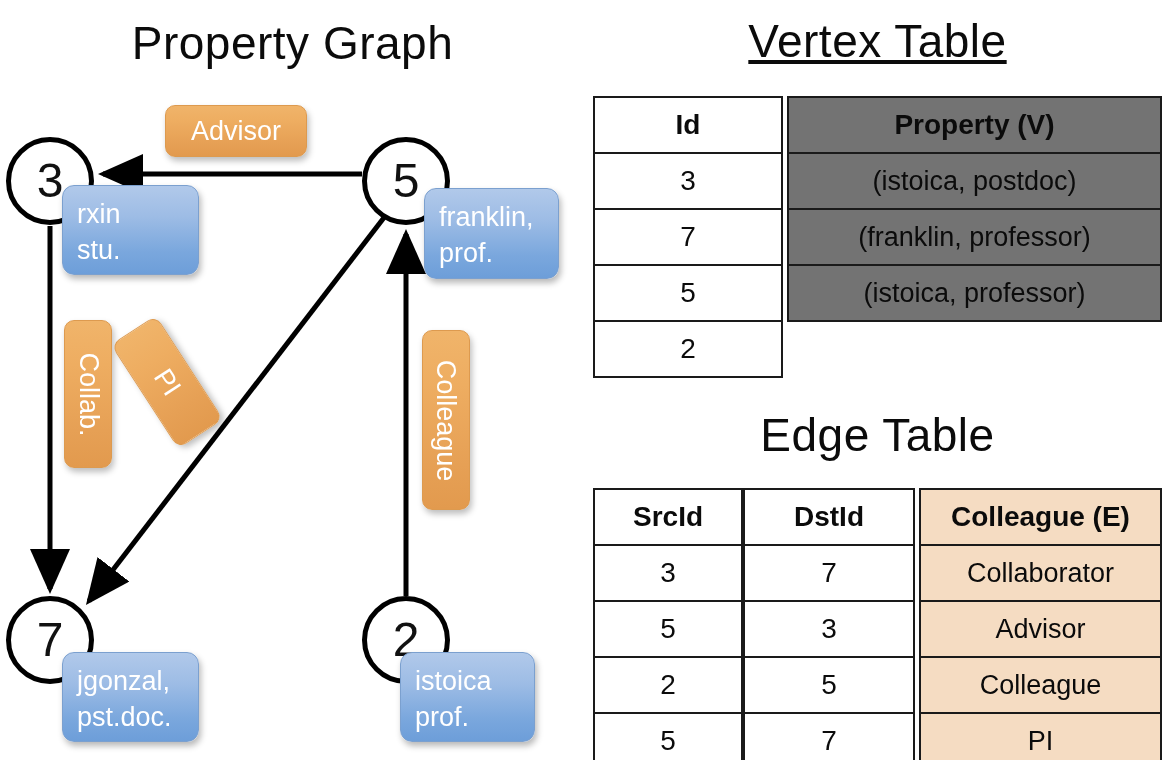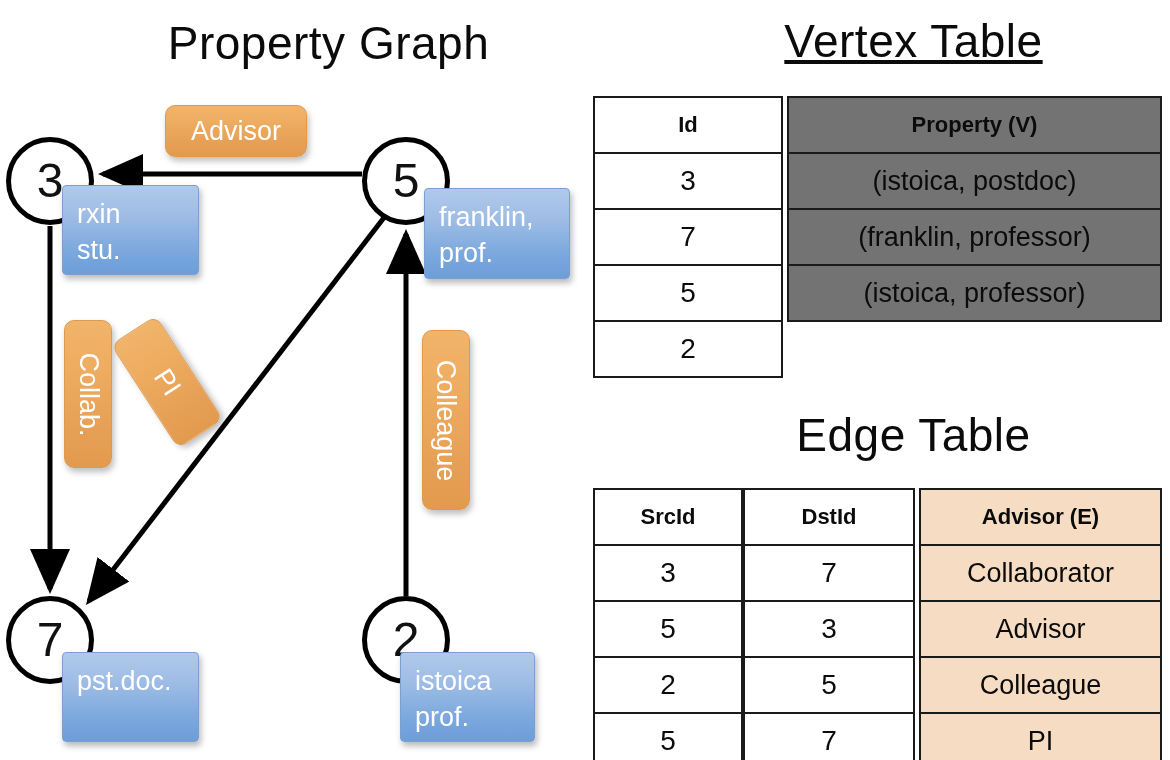--- a/index.html
+++ b/index.html
@@ -32,21 +32,20 @@
   .panel-title {
     position: absolute;
     width: 100%;
     text-align: center;
     font-family: "Liberation Sans", sans-serif;
     font-weight: 300;
     font-size: 46px;
     letter-spacing: 0.5px;
     color: #0b0b0b;
     white-space: nowrap;
-    padding-left: 36px;
   }
   #property-graph-title { top: 16px; left: 0; }
   #vertex-table-title  { top: 14px; left: 0; text-decoration: underline; }
   #edge-table-title    { top: 408px; left: 0; }
 
   
   #graph-edges {
     position: absolute;
     left: 0; top: 0;
     width: 585px; height: 760px;
@@ -71,34 +70,34 @@
     font-family: "Liberation Sans", sans-serif;
   }
   #node-3 { left: 6px;   top: 137px; }
   #node-5 { left: 362px; top: 137px; }
   #node-7 { left: 6px;   top: 596px; }
   #node-2 { left: 362px; top: 596px; }
 
   
   .prop-box {
     position: absolute;
-    border-radius: 4px;
+    border-radius: 12px;
     background: linear-gradient(to bottom, #b1c9ea 0%, #9dbce5 35%, #7aa7dd 75%, #6d9ed9 100%);
     border: 1px solid #7ba0cf;
     box-shadow: 2px 4px 6px rgba(0,0,0,0.28);
     color: #ffffff;
     font-size: 27px;
     font-weight: 300;
     line-height: 1.35;
     padding: 10px 0 10px 14px;
     box-sizing: border-box;
     font-family: "Liberation Sans", sans-serif;
   }
   #box-rxin     { left: 62px;  top: 185px; width: 137px; height: 90px; }
-  #box-franklin { left: 424px; top: 188px; width: 146px; height: 91px; }
+  #box-franklin { left: 424px; top: 188px; width: 135px; height: 91px; }
   #box-jgonzal  { left: 62px;  top: 652px; width: 137px; height: 90px; }
   #box-istoica  { left: 400px; top: 652px; width: 135px; height: 90px; }
 
   
   .edge-label {
     position: absolute;
     border-radius: 10px;
     background: linear-gradient(to bottom, #f0b46a 0%, #eead61 30%, #e6a055 75%, #e29a4e 100%);
     border: 1px solid #dd9a4f;
     box-shadow: 2px 4px 6px rgba(0,0,0,0.26);
@@ -148,21 +147,21 @@
     border: 2px solid #1a1a1a;
     text-align: center;
     font-weight: 300;
     font-size: 27px;
     color: #0b0b0b;
     padding: 0;
     height: 54px;
   }
   .tbl th {
     font-weight: bold;
-    font-size: 22px;
+    font-size: 28px;
   }
 
   
   #vertex-id-tbl    { left: 8px;   top: 96px; width: 190px; }
   #vertex-prop-tbl  { left: 202px; top: 96px; width: 375px; }
   #vertex-prop-tbl th, #vertex-prop-tbl td { background: #737373; }
 
   
   #edge-src-tbl     { left: 8px;   top: 488px; width: 150px; }
   #edge-dst-tbl     { left: 158px; top: 488px; width: 172px; }
@@ -225,20 +224,21 @@
 
   <div class="prop-box" id="box-rxin">
     <div>rxin</div>
     <div>stu.</div>
   </div>
   <div class="prop-box" id="box-franklin">
     <div>franklin,</div>
     <div>prof.</div>
   </div>
   <div class="prop-box" id="box-jgonzal">
+    <div>jgonzal,</div>
     <div>pst.doc.</div>
   </div>
   <div class="prop-box" id="box-istoica">
     <div>istoica</div>
     <div>prof.</div>
   </div>
 </div>
 
 <div id="tables-panel">
 
@@ -327,21 +327,21 @@
       </tr>
       <tr>
         <td class="num">7</td>
       </tr>
     </tbody>
   </table>
 
   <table class="tbl" id="edge-prop-tbl">
     <thead>
       <tr>
-        <th>Advisor (E)</th>
+        <th>Colleague (E)</th>
       </tr>
     </thead>
     <tbody>
       <tr>
         <td>Collaborator</td>
       </tr>
       <tr>
         <td>Advisor</td>
       </tr>
       <tr>

